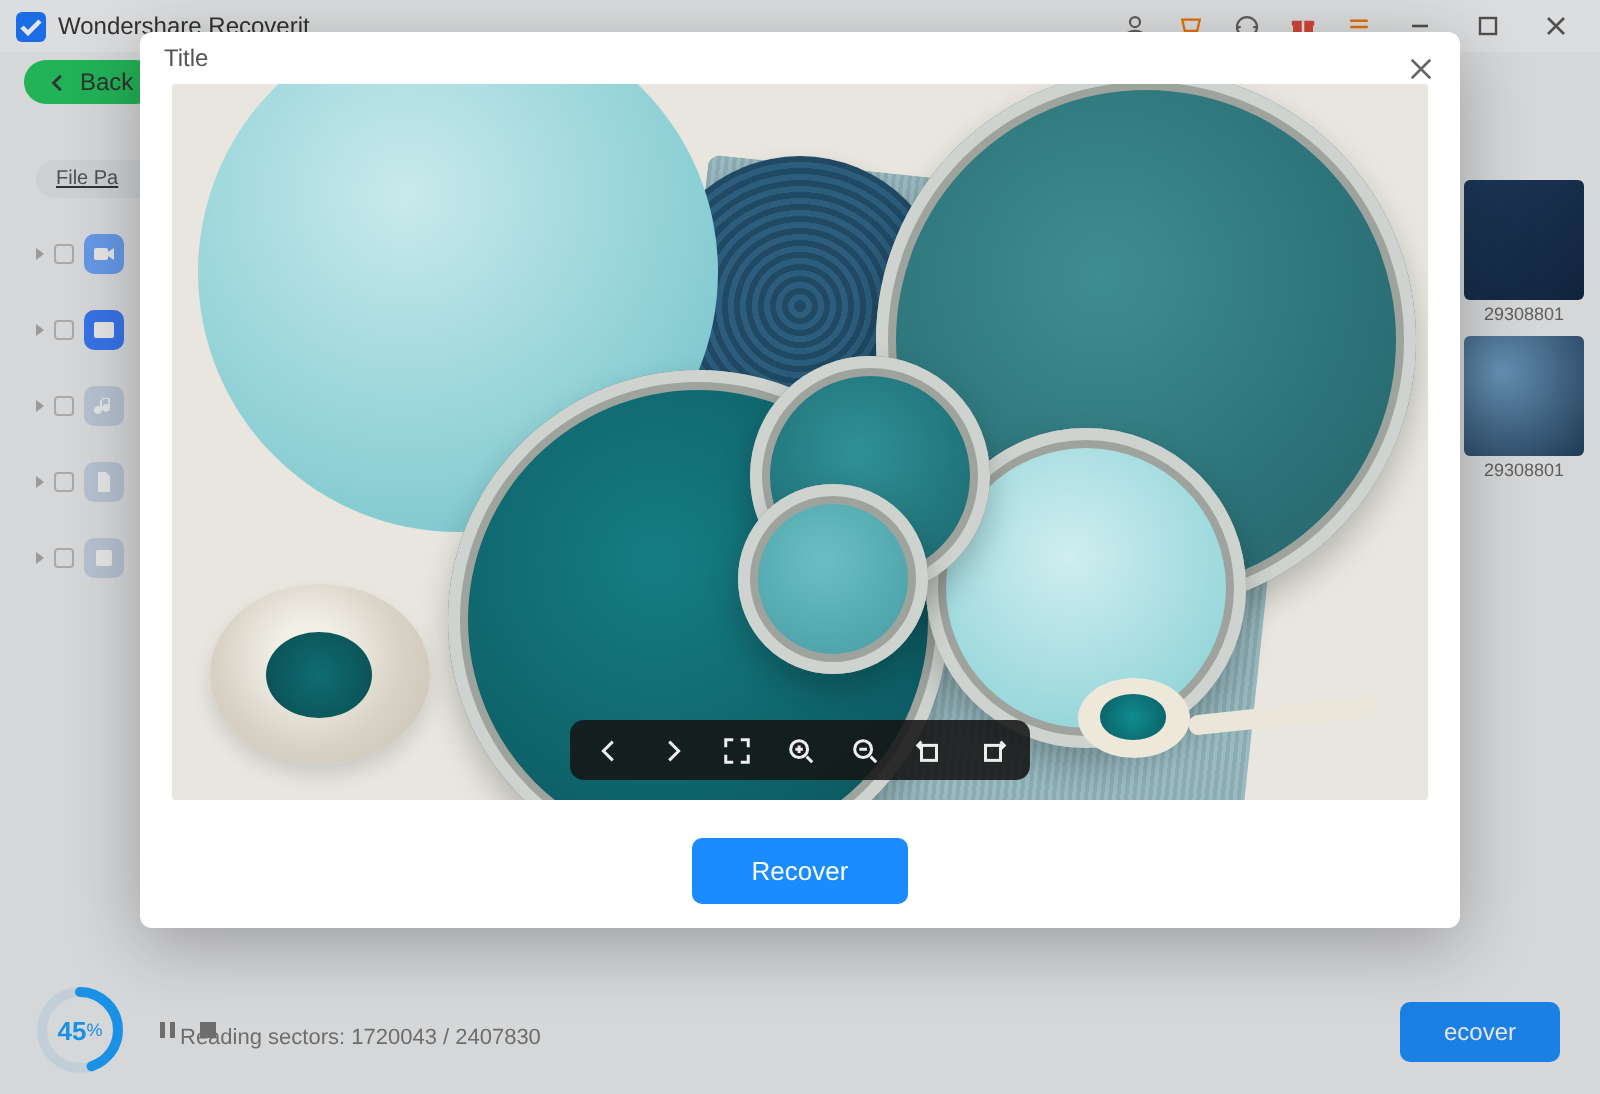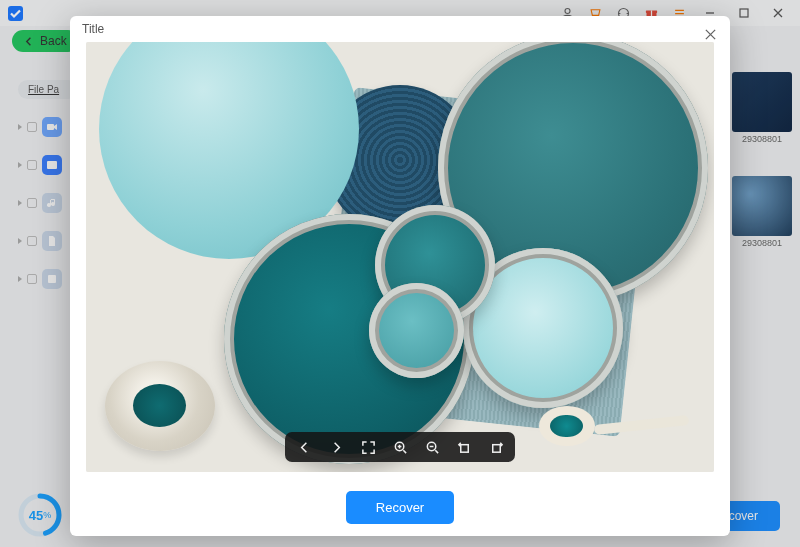--- a/index.html
+++ b/index.html
@@ -45,21 +45,21 @@
   }
   .cat { display:flex; align-items:center; gap:5px; color:#888; }
   .cat .tri { width:0;height:0;border-top:3px solid transparent;border-bottom:3px solid transparent;border-left:4px solid #aaa;}
   .cat .cb { width:10px;height:10px;border:1px solid #bbb;border-radius:2px;}
   .cat .ic { width:20px;height:20px;border-radius:5px;display:flex;align-items:center;justify-content:center;}
   .cat .ic svg{width:12px;height:12px;fill:#fff;}
   .ic-video{background:#6fa8ff;} .ic-photo{background:#3a7eff;}
   .ic-audio{background:#c9d7e8;} .ic-doc{background:#c9d7e8;} .ic-other{background:#c9d7e8;}
 
   
-  .thumbs { position:absolute; right:8px; top:72px; display:flex; flex-direction:column; gap:32px;}
+  .thumbs { position:absolute; right:8px; top:90px; display:flex; flex-direction:column; gap:6px;}
   .thumb { width:60px; }
   .thumb-img { width:60px;height:60px;border-radius:3px;background:linear-gradient(135deg,#1b3a5e,#0d2340);}
   .thumb-img.star { background: radial-gradient(circle at 30% 30%, #6fa0c8, #1d3c5a); }
   .thumb-lbl { font-size:9px; color:#666; margin-top:2px; text-align:center; overflow:hidden;}
 
   
   .progress-wrap { position:absolute; left:16px; bottom:8px; display:flex; align-items:center; gap:14px;}
   .ring { width:48px;height:48px; position:relative;}
   .ring svg { transform: rotate(-90deg); }
   .ring-text { position:absolute; inset:0; display:flex; align-items:center; justify-content:center; font-size:13px; font-weight:600; color:#18a0ff;}
@@ -72,21 +72,21 @@
     position:absolute; right:20px; bottom:16px; background:#1a8cff; color:#fff;
     padding:8px 22px; border-radius:5px; font-size:12px; cursor:pointer;
   }
 
   
   .overlay {
     position:absolute; inset:0; background:rgba(40,40,40,0.12);
     display:flex; align-items:flex-start; justify-content:center; padding-top:16px;
   }
   .modal {
-    width:660px; height:520px; background:#fff; border-radius:6px;
+    width:660px; height:448px; background:#fff; border-radius:6px;
     box-shadow:0 8px 36px rgba(0,0,0,.28); position:relative; overflow:hidden;
     display:flex; flex-direction:column;
   }
   .modal-head { height:26px; display:flex; align-items:center; padding:0 12px; font-size:12px; color:#555;}
   .m-close { position:absolute; top:8px; right:10px; width:20px;height:20px;cursor:pointer; color:#666;
     display:flex;align-items:center;justify-content:center;}
   .m-close svg{width:13px;height:13px;}
 
   .preview-stage { flex:1; margin:0 16px 6px; position:relative; background:#eee; overflow:hidden; border-radius:2px;}
   
@@ -135,20 +135,21 @@
 </style>
 </head>
 <body>
 
 <div class="titlebar">
   <div class="app-logo">
     <svg viewBox="0 0 10 10">
         <path d="M2 5 L4 7 L8 3" stroke="#fff" stroke-width="1.5" fill="none"></path>
       </svg>
   </div>
+  <div class="app-title">Wondershare Recoverit</div>
   <div class="titlebar-spacer"></div>
   <div class="titlebar-ic">
     <svg viewBox="0 0 24 24" fill="none" stroke="currentColor" stroke-width="1.8">
         <circle cx="12" cy="8" r="4"></circle>
         <path d="M4 21c0-4 4-6 8-6s8 2 8 6"></path>
       </svg>
   </div>
   <div class="titlebar-ic" style="color:#ff7a00">
     <svg viewBox="0 0 24 24" fill="none" stroke="currentColor" stroke-width="1.8">
         <path d="M5 6h14l-2 9H7z"></path>

